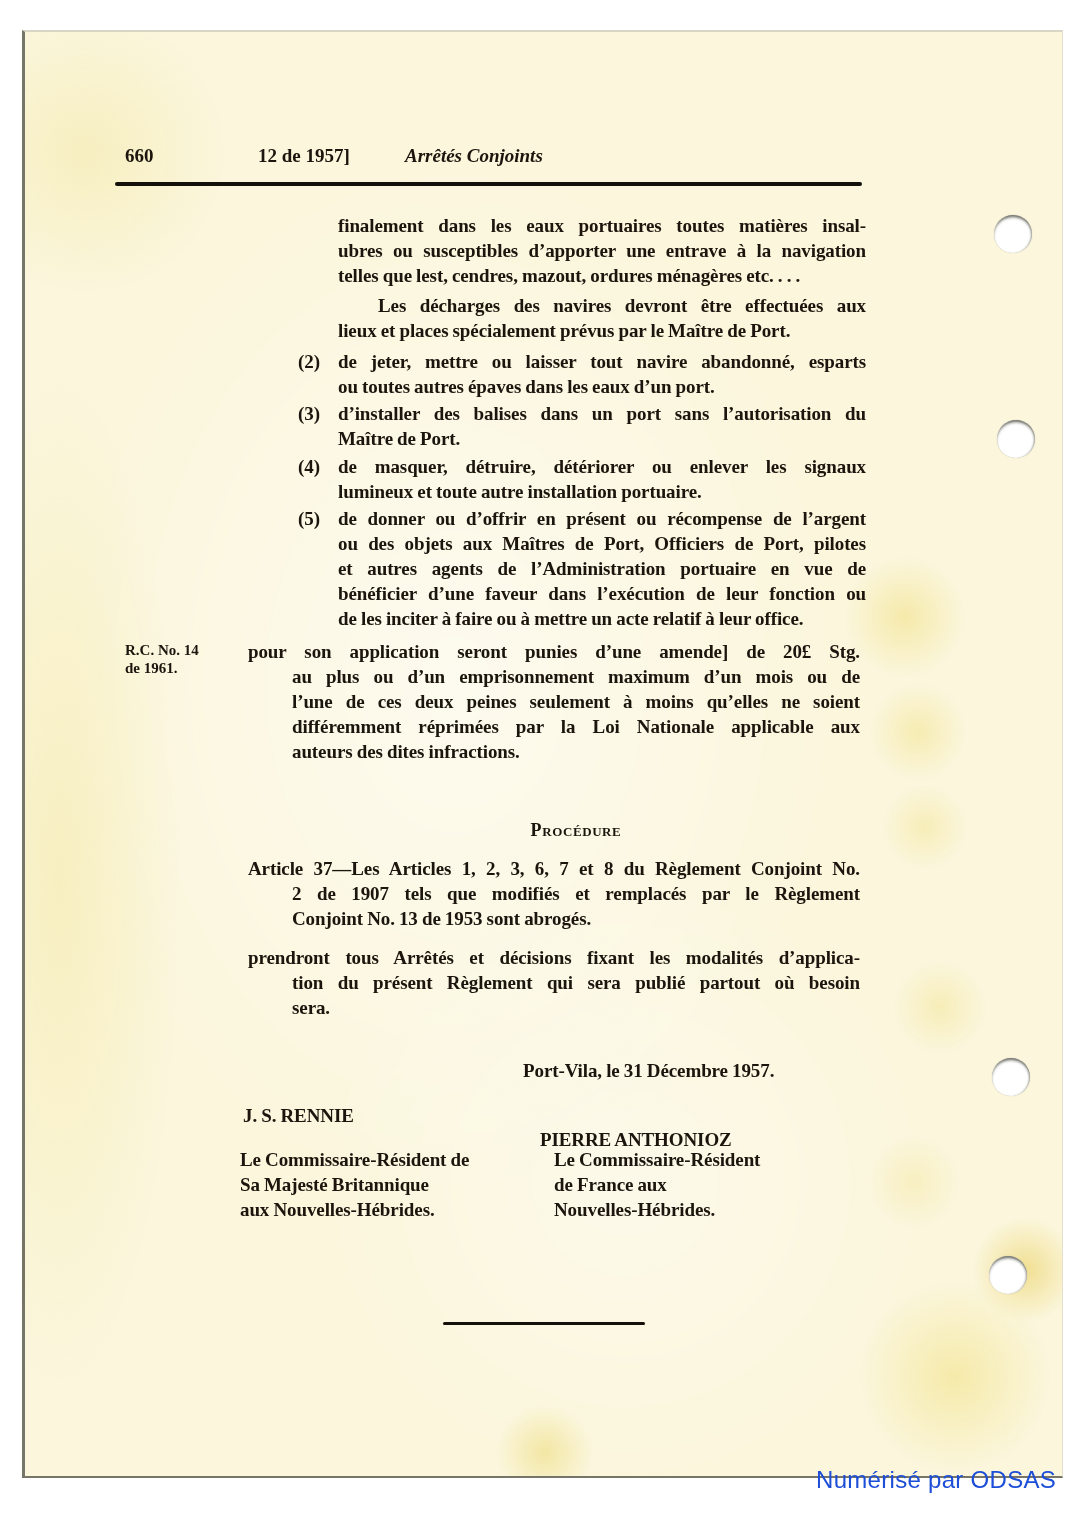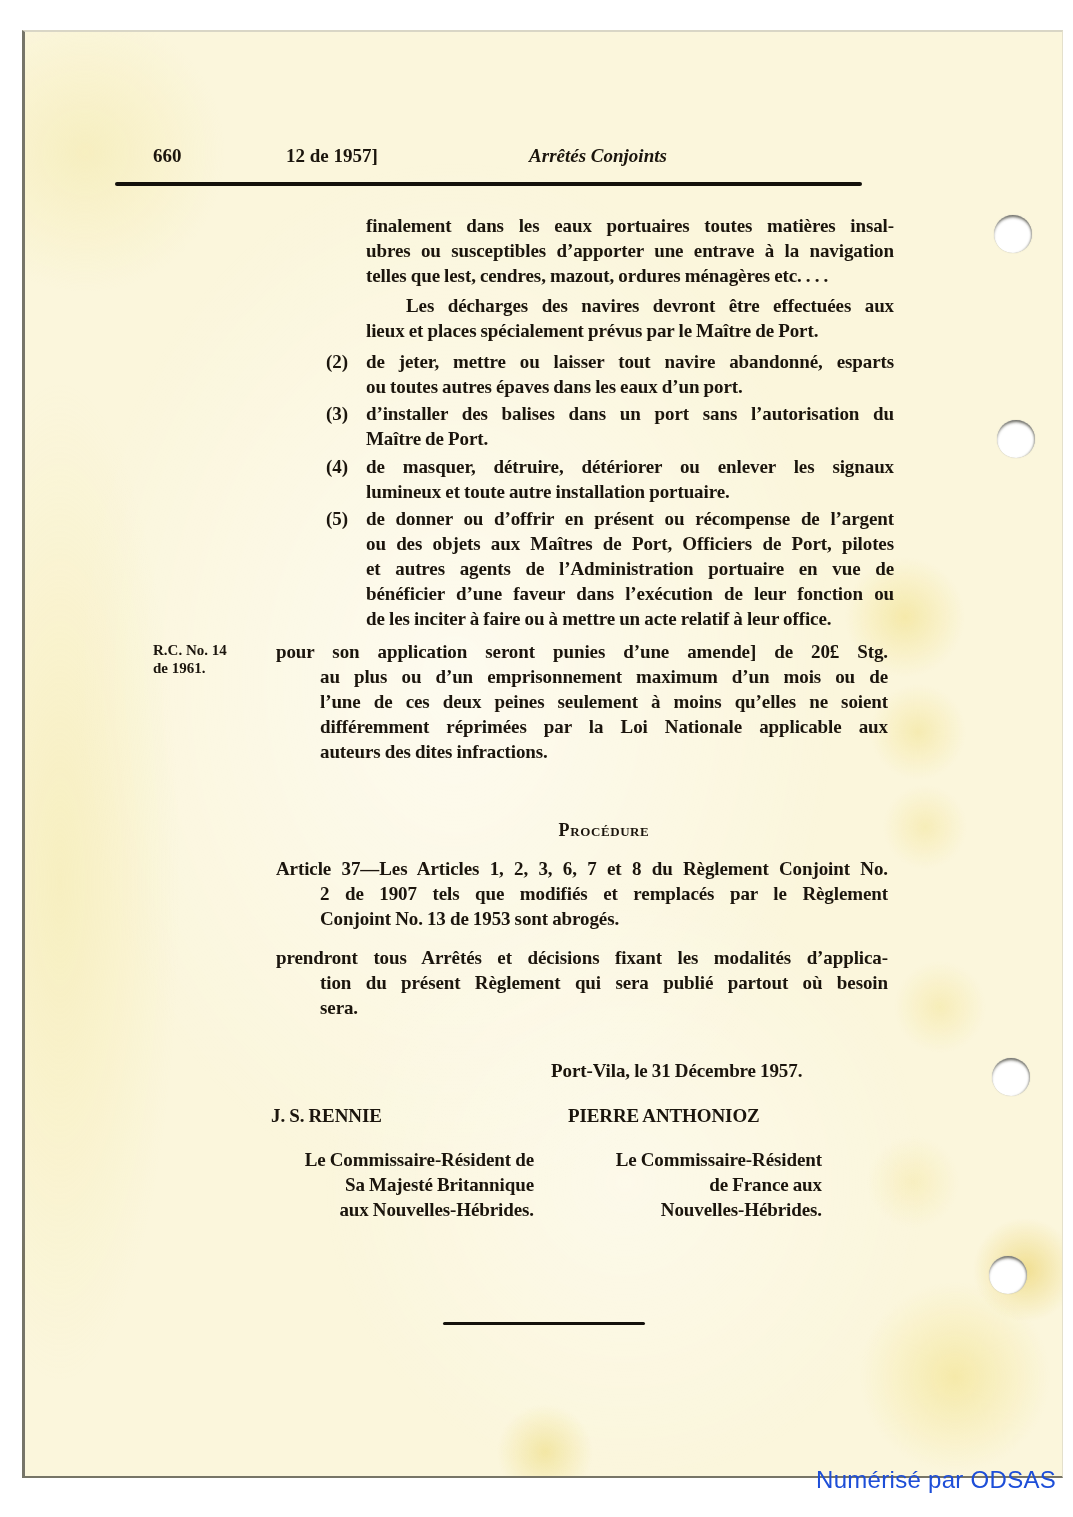--- a/index.html
+++ b/index.html
@@ -26,54 +26,54 @@
       radial-gradient(ellipse 380px 520px at 430px 650px, rgba(255,255,255,.55) 0, rgba(255,255,255,0) 100%),
       radial-gradient(ellipse 300px 300px at 600px 1150px, rgba(255,255,255,.4) 0, rgba(255,255,255,0) 100%),
       #fbf6dc;
     border-left:3px solid rgba(62,62,55,.7);
     border-bottom:2px solid rgba(75,75,65,.75);
     border-top:2px solid #d9d6c6;
     border-right:1px solid #e4e0cc;
     box-sizing:border-box;
   }
   .ink{color:#1b150d;}
-  .abs{position:absolute;margin-left:28px;}
+  .abs{position:absolute;}
   
   .hdr{font-size:19px;font-weight:700;}
   .hdr-title{font-style:italic;}
   .hrule{position:absolute;background:#14110b;border-radius:2px;}
   
   .txt{font-size:19px;font-weight:700;line-height:25px;letter-spacing:-0.1px;word-spacing:-0.5px;color:#1b150d;}
   .jpara .line{text-align:justify;text-align-last:justify;}
   .jpara .line.last{text-align-last:left;}
   .indent1 .line:first-child{padding-left:40px;}
   .hang{padding-left:44px;}
   .hang .line:first-child{margin-left:-44px;}
   .marginnote{font-size:15px;font-weight:700;line-height:18px;color:#1b150d;}
   .heading-sc{font-size:18px;font-weight:700;font-variant:small-caps;letter-spacing:.6px;text-align:center;color:#1b150d;}
-  .center .line{text-align:right;}
+  .center .line{text-align:left;}
   .hole{
     position:absolute;width:38px;height:38px;border-radius:50%;
     background:#ffffff;
     box-shadow:inset 0 3px 3px -1px rgba(100,100,92,.95), inset -2px 0 2px -1px rgba(130,130,120,.6), 0 0 1px rgba(140,140,130,.6);
   }
   .watermark{
     position:absolute;left:816px;top:1466px;
     font-family:"Liberation Sans","DejaVu Sans",sans-serif;
     font-size:24px;color:#1d4ed8;letter-spacing:.3px;text-align:center;
   }
 </style>
 </head>
 <body>
 
 <div class="page">
 
   <div class="abs hdr ink" style="left:100px;top:113px;">660</div>
   <div class="abs hdr ink" style="left:233px;top:113px;">12 de 1957]</div>
-  <div class="abs hdr hdr-title ink" style="left:380px;top:113px;width:330px;text-align:center;">Arrêtés Conjoints</div>
+  <div class="abs hdr hdr-title ink" style="left:380px;top:113px;width:330px;text-align:left;">Arrêtés Conjoints</div>
   <div class="hrule" style="left:90px;top:150px;width:747px;height:4px;"></div>
 
   <div class="abs txt jpara" style="left:313px;top:181px;width:528px;">
       <div class="line">finalement dans les eaux portuaires toutes matières insal-</div>
       <div class="line">ubres ou susceptibles d’apporter une entrave à la navigation</div>
       <div class="line last">telles que lest, cendres, mazout, ordures ménagères etc. . . .</div>
     </div>
 
   <div class="abs txt jpara indent1" style="left:313px;top:261px;width:528px;">
       <div class="line">Les décharges des navires devront être effectuées aux</div>
@@ -128,21 +128,21 @@
     </div>
   <div class="abs txt jpara hang" style="left:223px;top:913px;width:612px;box-sizing:border-box;">
       <div class="line">prendront tous Arrêtés et décisions fixant les modalités d’applica-</div>
       <div class="line">tion du présent Règlement qui sera publié partout où besoin</div>
       <div class="line last">sera.</div>
     </div>
 
   <div class="abs txt" style="left:498px;top:1026px;">Port-Vila, le 31 Décembre 1957.</div>
 
   <div class="abs txt" style="left:218px;top:1071px;">J. S. RENNIE</div>
-  <div class="abs txt" style="left:515px;top:1071px;text-align:center;">PIERRE ANTHONIOZ</div>
+  <div class="abs txt" style="left:515px;top:1095px;text-align:center;">PIERRE ANTHONIOZ</div>
 
   <div class="abs txt center" style="left:215px;top:1115px;width:266px;">
       <div class="line">Le Commissaire-Résident de</div>
       <div class="line">Sa Majesté Britannique</div>
       <div class="line last">aux Nouvelles-Hébrides.</div>
     </div>
   <div class="abs txt center" style="left:529px;top:1115px;width:240px;">
       <div class="line">Le Commissaire-Résident</div>
       <div class="line">de France aux</div>
       <div class="line last">Nouvelles-Hébrides.</div>

